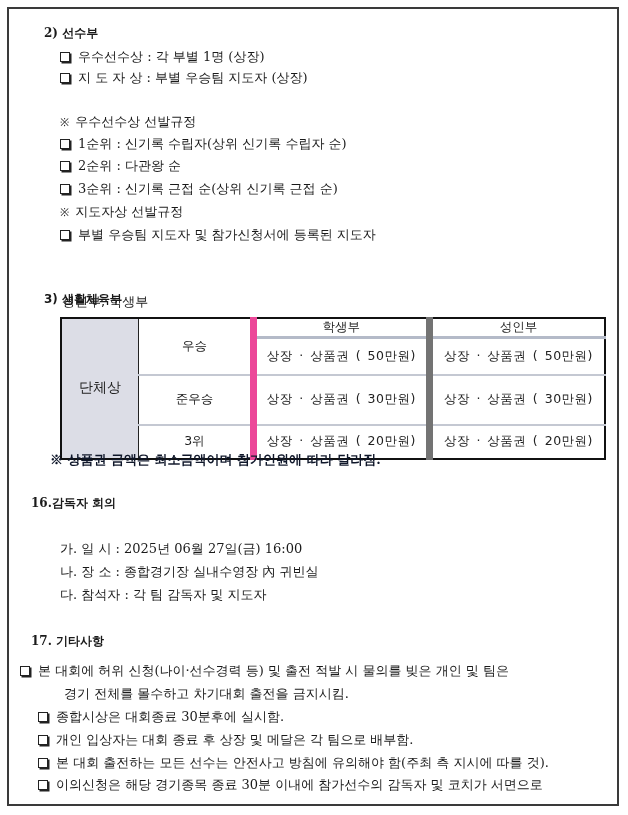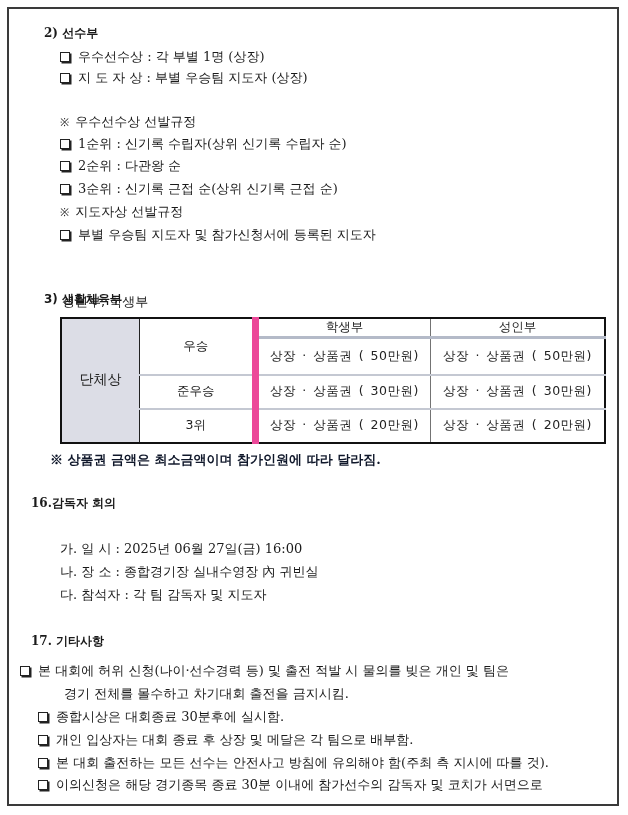--- a/index.html
+++ b/index.html
@@ -81,21 +81,21 @@
     background: #dcdde6;
     border-right: 1px solid #222;
     font-size: 14px;
   }
   .c-rank {
     width: 114px;
     border-right: 7px solid #ec4899;
   }
   .c-stu {
     width: 174px;
-    border-right: 1px solid #737373;
+    border-right: 7px solid #737373;
     margin-left: 9px;
   }
   .c-adu {
     width: 176px;
   }
   .hdr-row td.c-stu, .hdr-row td.c-adu {
     height: 16px;
     border-bottom: 3px solid #b4bac8;
     font-size: 12.5px;
   }
@@ -148,21 +148,21 @@
       <tr class="hdr-row">
     <td class="c-cat" rowspan="4">단체상</td>
     <td class="c-rank" rowspan="2">우승</td>
     <td class="c-stu">학생부</td>
     <td class="c-adu">성인부</td>
   </tr>
   <tr style="height:37px;">
     <td class="c-stu prize">상장 · 상품권 ( 50만원)</td>
     <td class="c-adu prize">상장 · 상품권 ( 50만원)</td>
   </tr>
-  <tr class="row-sep" style="height:34px;">
+  <tr class="row-sep" style="height:50px;">
     <td class="c-rank">준우승</td>
     <td class="c-stu prize">상장 · 상품권 ( 30만원)</td>
     <td class="c-adu prize">상장 · 상품권 ( 30만원)</td>
   </tr>
   <tr class="row-sep" style="height:34px;">
     <td class="c-rank">3위</td>
     <td class="c-stu prize">상장 · 상품권 ( 20만원)</td>
     <td class="c-adu prize">상장 · 상품권 ( 20만원)</td>
   </tr>
 </tbody>

